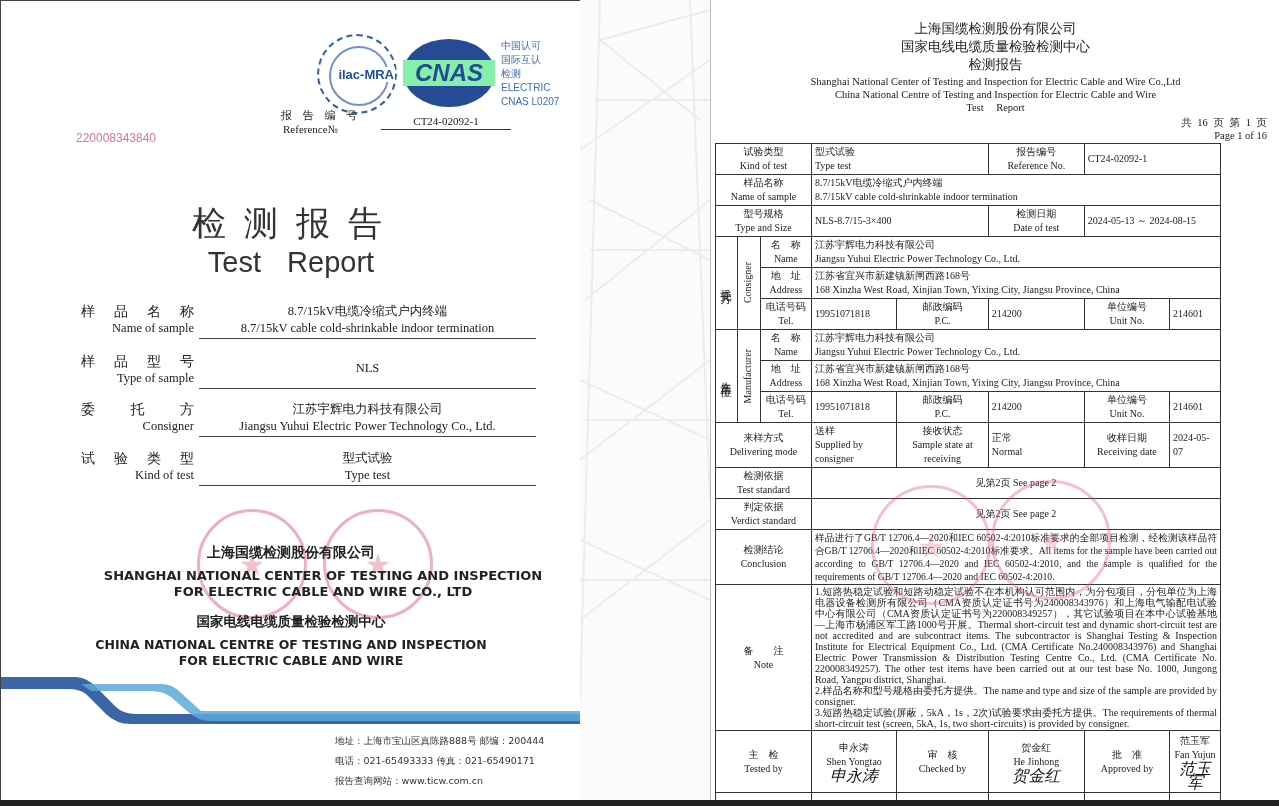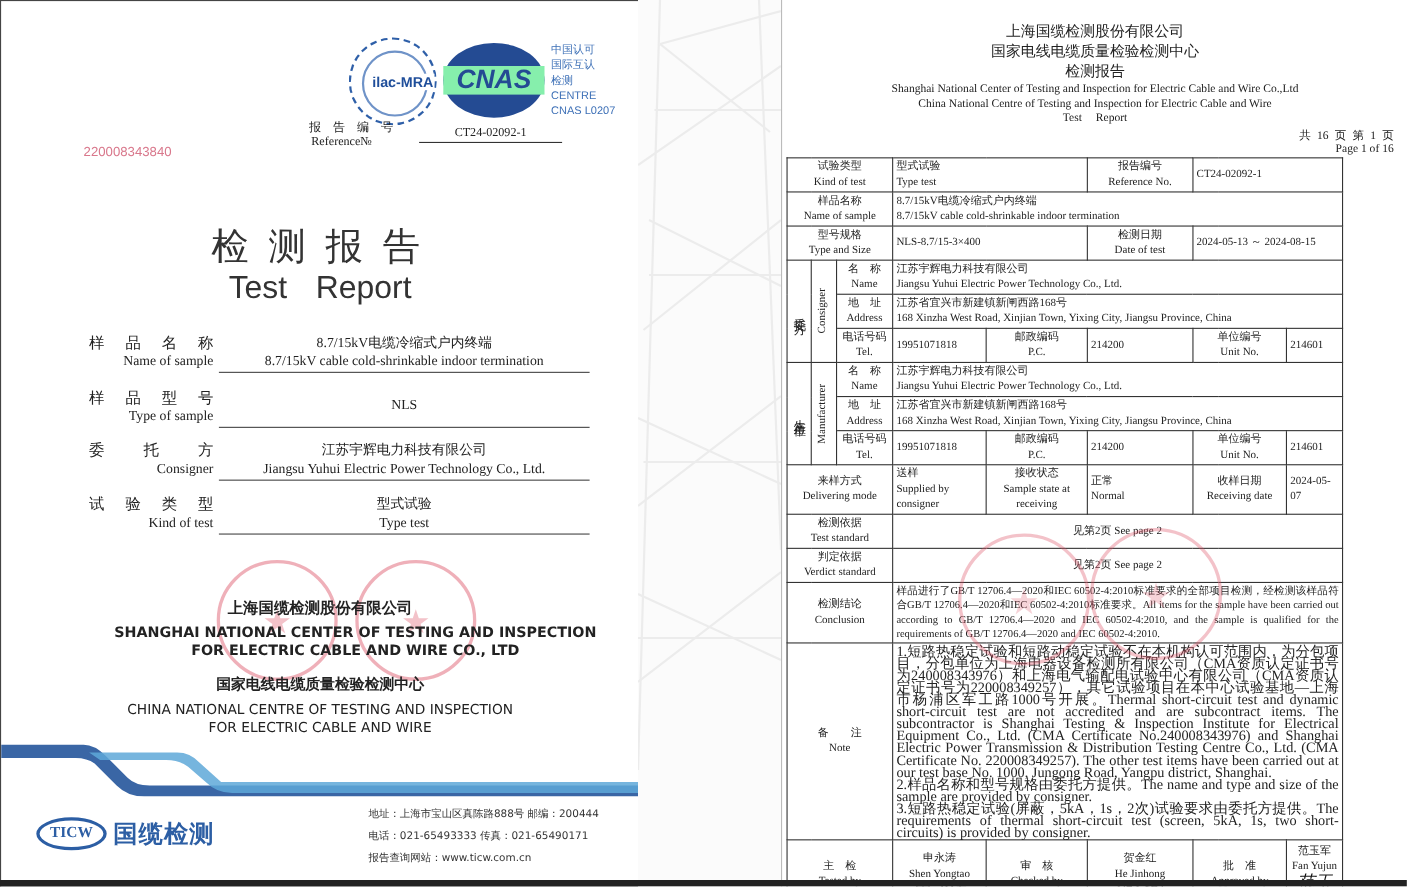--- a/index.html
+++ b/index.html
@@ -28,21 +28,21 @@
   .field .lbl-en { position: absolute; left: 0; top: 18px; width: 113px; text-align: right; font-size: 12.5px; }
   .field .val { position: absolute; left: 118px; top: 0; width: 337px; height: 36px; border-bottom: 1px solid #444; text-align: center; font-size: 12.5px; line-height: 17px; }
 
   .stamp { position: absolute; width: 110px; height: 110px; border-radius: 50%; border: 3px solid rgba(220,80,100,0.45); }
   .stamp::after { content: "★"; position: absolute; left: 0; right: 0; top: 35px; text-align: center; font-size: 30px; color: rgba(220,80,100,0.35); }
 
   .org { position: absolute; left: 0; width: 580px; text-align: center; font-family: "DejaVu Sans", sans-serif; color: #222; }
   .org-cn1 { top: 543px; font-size: 14px; font-weight: bold; }
   .org-en1 { top: 567px; font-size: 13px; font-weight: bold; line-height: 16px; margin-left: 32px; }
   .org-cn2 { top: 612px; font-size: 13.5px; font-weight: bold; }
-  .org-en2 { top: 636px; font-size: 12.5px; font-weight: normal; line-height: 16px; }
+  .org-en2 { top: 636px; font-size: 12.5px; font-weight: bold; line-height: 16px; }
 
   .band { position: absolute; left: 0; top: 668px; width: 580px; height: 55px; }
   .ticw { position: absolute; left: 32px; top: 742px; display: flex; align-items: center; gap: 6px; }
   .ticw-logo { width: 64px; height: 30px; border-radius: 50%; border: 3px solid #2c5ea4; color: #2c5ea4; font-family: "Liberation Serif", serif; font-weight: bold; font-size: 14px; text-align: center; line-height: 24px; }
   .ticw-name { font-family: "DejaVu Sans", sans-serif; font-weight: bold; font-size: 22px; color: #2c5ea4; letter-spacing: 1px; }
   .contact { position: absolute; left: 334px; top: 730px; font-family: "DejaVu Sans", sans-serif; font-size: 9.5px; line-height: 20px; color: #333; }
 
   
   .mid { position: absolute; left: 580px; top: 0; width: 130px; height: 806px; background: #fbfbfb; overflow: hidden; }
 
@@ -57,21 +57,21 @@
   .rh-en3 { top: 102px; font-size: 10.5px; word-spacing: 10px; }
   .pg1 { position: absolute; right: 12px; top: 116px; font-size: 10.5px; word-spacing: 3px; }
   .pg2 { position: absolute; right: 12px; top: 130px; font-size: 10.5px; }
 
   table.rt { position: absolute; left: 4px; top: 143px; width: 506px; border-collapse: collapse; font-size: 10px; line-height: 14px; }
   table.rt td { border: 1px solid #333; padding: 1px 3px; vertical-align: middle; }
   .c { text-align: center; }
   .vert-cn { writing-mode: vertical-rl; text-orientation: upright; letter-spacing: 2px; font-size: 11px; text-align: center; }
   .vert-en { writing-mode: vertical-rl; transform: rotate(180deg); font-size: 10px; text-align: center; }
   .just { text-align: justify; }
-  .note { font-size: 13px; line-height: 11px; text-align: justify; margin-top: 28px; }
+  .note { font-size: 10px; line-height: 11px; text-align: justify; margin-top: 28px; }
   .sig { font-family: "DejaVu Sans", sans-serif; font-style: italic; font-size: 16px; color: #111; }
   .sig-date { font-family: "DejaVu Sans", sans-serif; font-style: italic; font-size: 14px; color: #111; }
   .rstamp { position: absolute; width: 120px; height: 120px; border-radius: 50%; border: 3px solid rgba(220,80,100,0.35); pointer-events: none; }
   .rstamp::after { content: "★"; position: absolute; left: 0; right: 0; top: 40px; text-align: center; font-size: 32px; color: rgba(220,80,100,0.25); }
   .frame-bottom { position: absolute; left: 0; top: 800px; width: 1279px; height: 6px; background: #222; }
 </style>
 </head>
 <body>
 
 <div class="cover">
@@ -80,21 +80,21 @@
   <div class="ilac">
       <span>ilac-MRA</span>
     </div>
   <div class="cnas">
       <span>CNAS</span>
     </div>
   <div class="cnas-text">
     <div>中国认可</div>
     <div>国际互认</div>
     <div>检测</div>
-    <div>CENTRE</div>
+    <div>ELECTRIC</div>
     <div>CNAS L0207</div>
   </div>
 
   <div class="ref-cn">报 告 编 号</div>
   <div class="ref-en">Reference№</div>
   <div class="ref-val">CT24-02092-1</div>
 
   <div class="title-cn">检测报告</div>
   <div class="title-en">Test Report</div>
 
@@ -142,24 +142,20 @@
     <div>FOR ELECTRIC CABLE AND WIRE</div>
   </div>
 
   <svg class="band" viewBox="0 0 580 55" preserveAspectRatio="none">
     <path d="M0 8 L75 8 Q85 8 95 18 L115 38 Q122 45 135 45 L580 45 L580 55 L130 55 Q115 55 105 45 L85 25 Q78 20 68 20 L0 20 Z" fill="#3a66a5"></path>
     <path d="M0 20 L60 20 Q72 20 80 28 L100 45 L60 45 L0 45 Z" fill="#ffffff" opacity="0"></path>
     <path d="M0 22 L65 22 Q75 22 82 30 L95 42 L0 42 Z" fill="#5ea8d8" opacity="0.0"></path>
     <path d="M80 15 L160 15 Q172 15 180 24 L200 42 L580 42 L580 52 L210 52 Q196 52 186 42 L170 28 Q162 22 150 22 L90 22 Z" fill="#5ea8d8" opacity="0.85"></path>
   </svg>
 
-  <div class="ticw">
-    <div class="ticw-logo">TICW</div>
-    <div class="ticw-name">国缆检测</div>
-  </div>
   <div class="contact">
     <div>地址：上海市宝山区真陈路888号  邮编：200444</div>
     <div>电话：021-65493333    传真：021-65490171</div>
     <div>报告查询网站：www.ticw.com.cn</div>
   </div>
 </div>
 
 <div class="mid">
   <svg width="130" height="806" viewBox="0 0 130 806">
     <g stroke="#ececec" stroke-width="2" fill="none">

